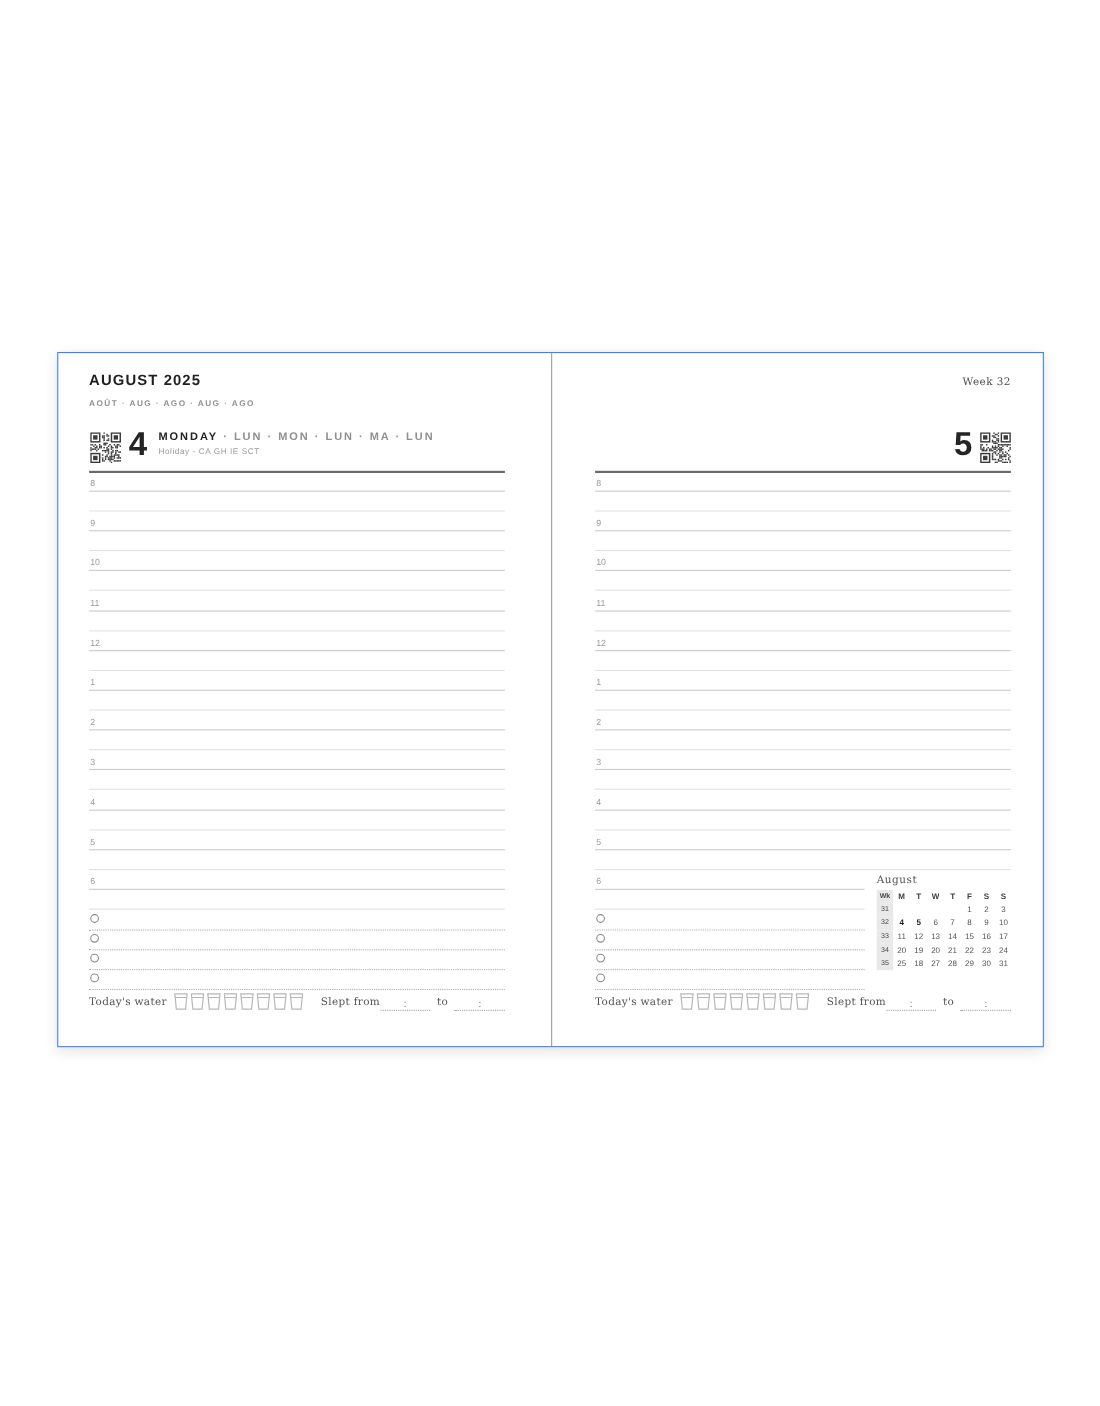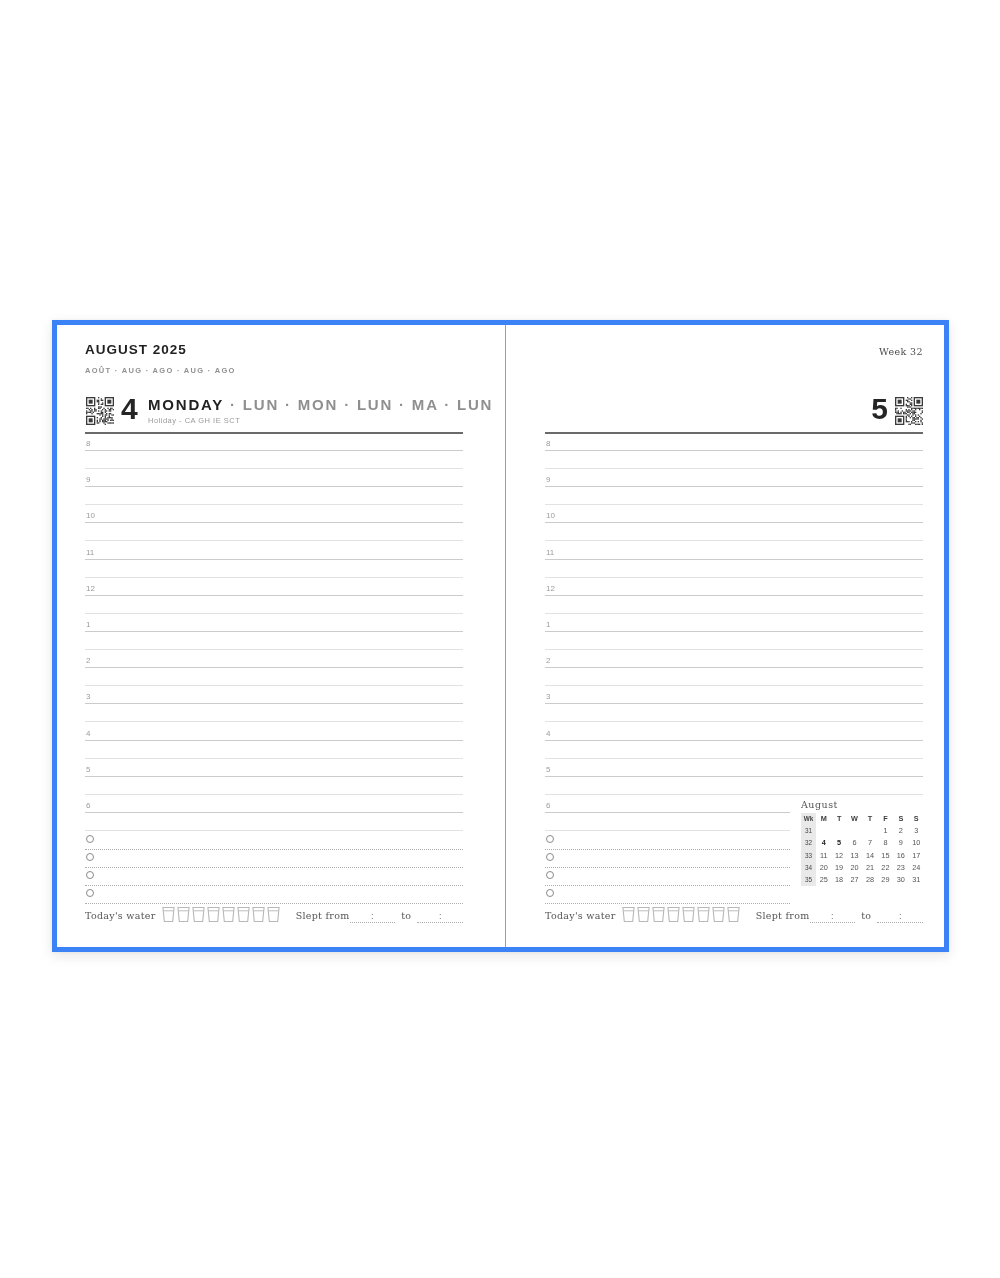--- a/index.html
+++ b/index.html
@@ -1,20 +1,20 @@
 <!DOCTYPE html>
 <html><head>
 <meta charset="utf-8">
 <style>
   * { margin:0; padding:0; box-sizing:border-box; }
   html,body { width:1000px; height:1278px; background:#ffffff; overflow:hidden;
               font-family:"Liberation Sans", sans-serif; }
 
   .sheet { position:absolute; left:52px; top:320px; width:897px; height:632px;
-           background:#ffffff; border:5px solid #3b82f6;
+           background:#ffffff; border:1px solid #3b82f6;
            box-shadow:0 4px 12px rgba(0,0,0,.10), 0 0 3px rgba(0,0,0,.05); }
   .fold { position:absolute; left:448px; top:0; bottom:0; width:1px; background:#9d9d9d; }
 
   .page { position:absolute; top:0; height:100%; width:378px; }
   .page-left  { left:28px; }
   .page-right { left:488px; }
 
   
   .month-title { position:absolute; top:17px; left:0; font-size:13.5px; font-weight:700;
                  letter-spacing:1px; color:#1f1f1f; font-stretch:condensed; }
@@ -26,21 +26,21 @@
   .day-header { position:absolute; top:70px; left:0; right:0; height:40px; }
   .qr { position:absolute; top:2px; width:28px; height:28px; }
   .qr-l { left:1px; }
   .qr-r { right:0; }
   .day-number { position:absolute; top:-3px; font-size:30px; font-weight:700; color:#252525;
                 font-stretch:condensed; letter-spacing:-1px; }
   .num-l { left:36px; }
   .num-r { right:36px; }
   .names-l { position:absolute; left:63px; top:1px; }
   .names-r { position:absolute; right:72px; top:1px; text-align:right; }
-  .day-names { font-size:15px; letter-spacing:1.8px; font-stretch:condensed; white-space:nowrap; }
+  .day-names { font-size:10px; letter-spacing:1.8px; font-stretch:condensed; white-space:nowrap; }
   .day-primary { color:#222222; font-weight:700; }
   .day-secondary { color:#8f8f8f; font-weight:600; }
   .holiday { font-size:7.5px; color:#9a9a9a; letter-spacing:.5px; margin-top:3px; }
 
   .rule { position:absolute; top:107px; left:0; right:0; height:2px; background:#6a6a6a; }
 
   
   .hours { position:absolute; top:114px; left:0; right:0; }
   .hour-row { position:relative; height:36.2px; }
   .hour-num { position:absolute; top:0; left:1px; font-size:8px; color:#9b9b9b; }

